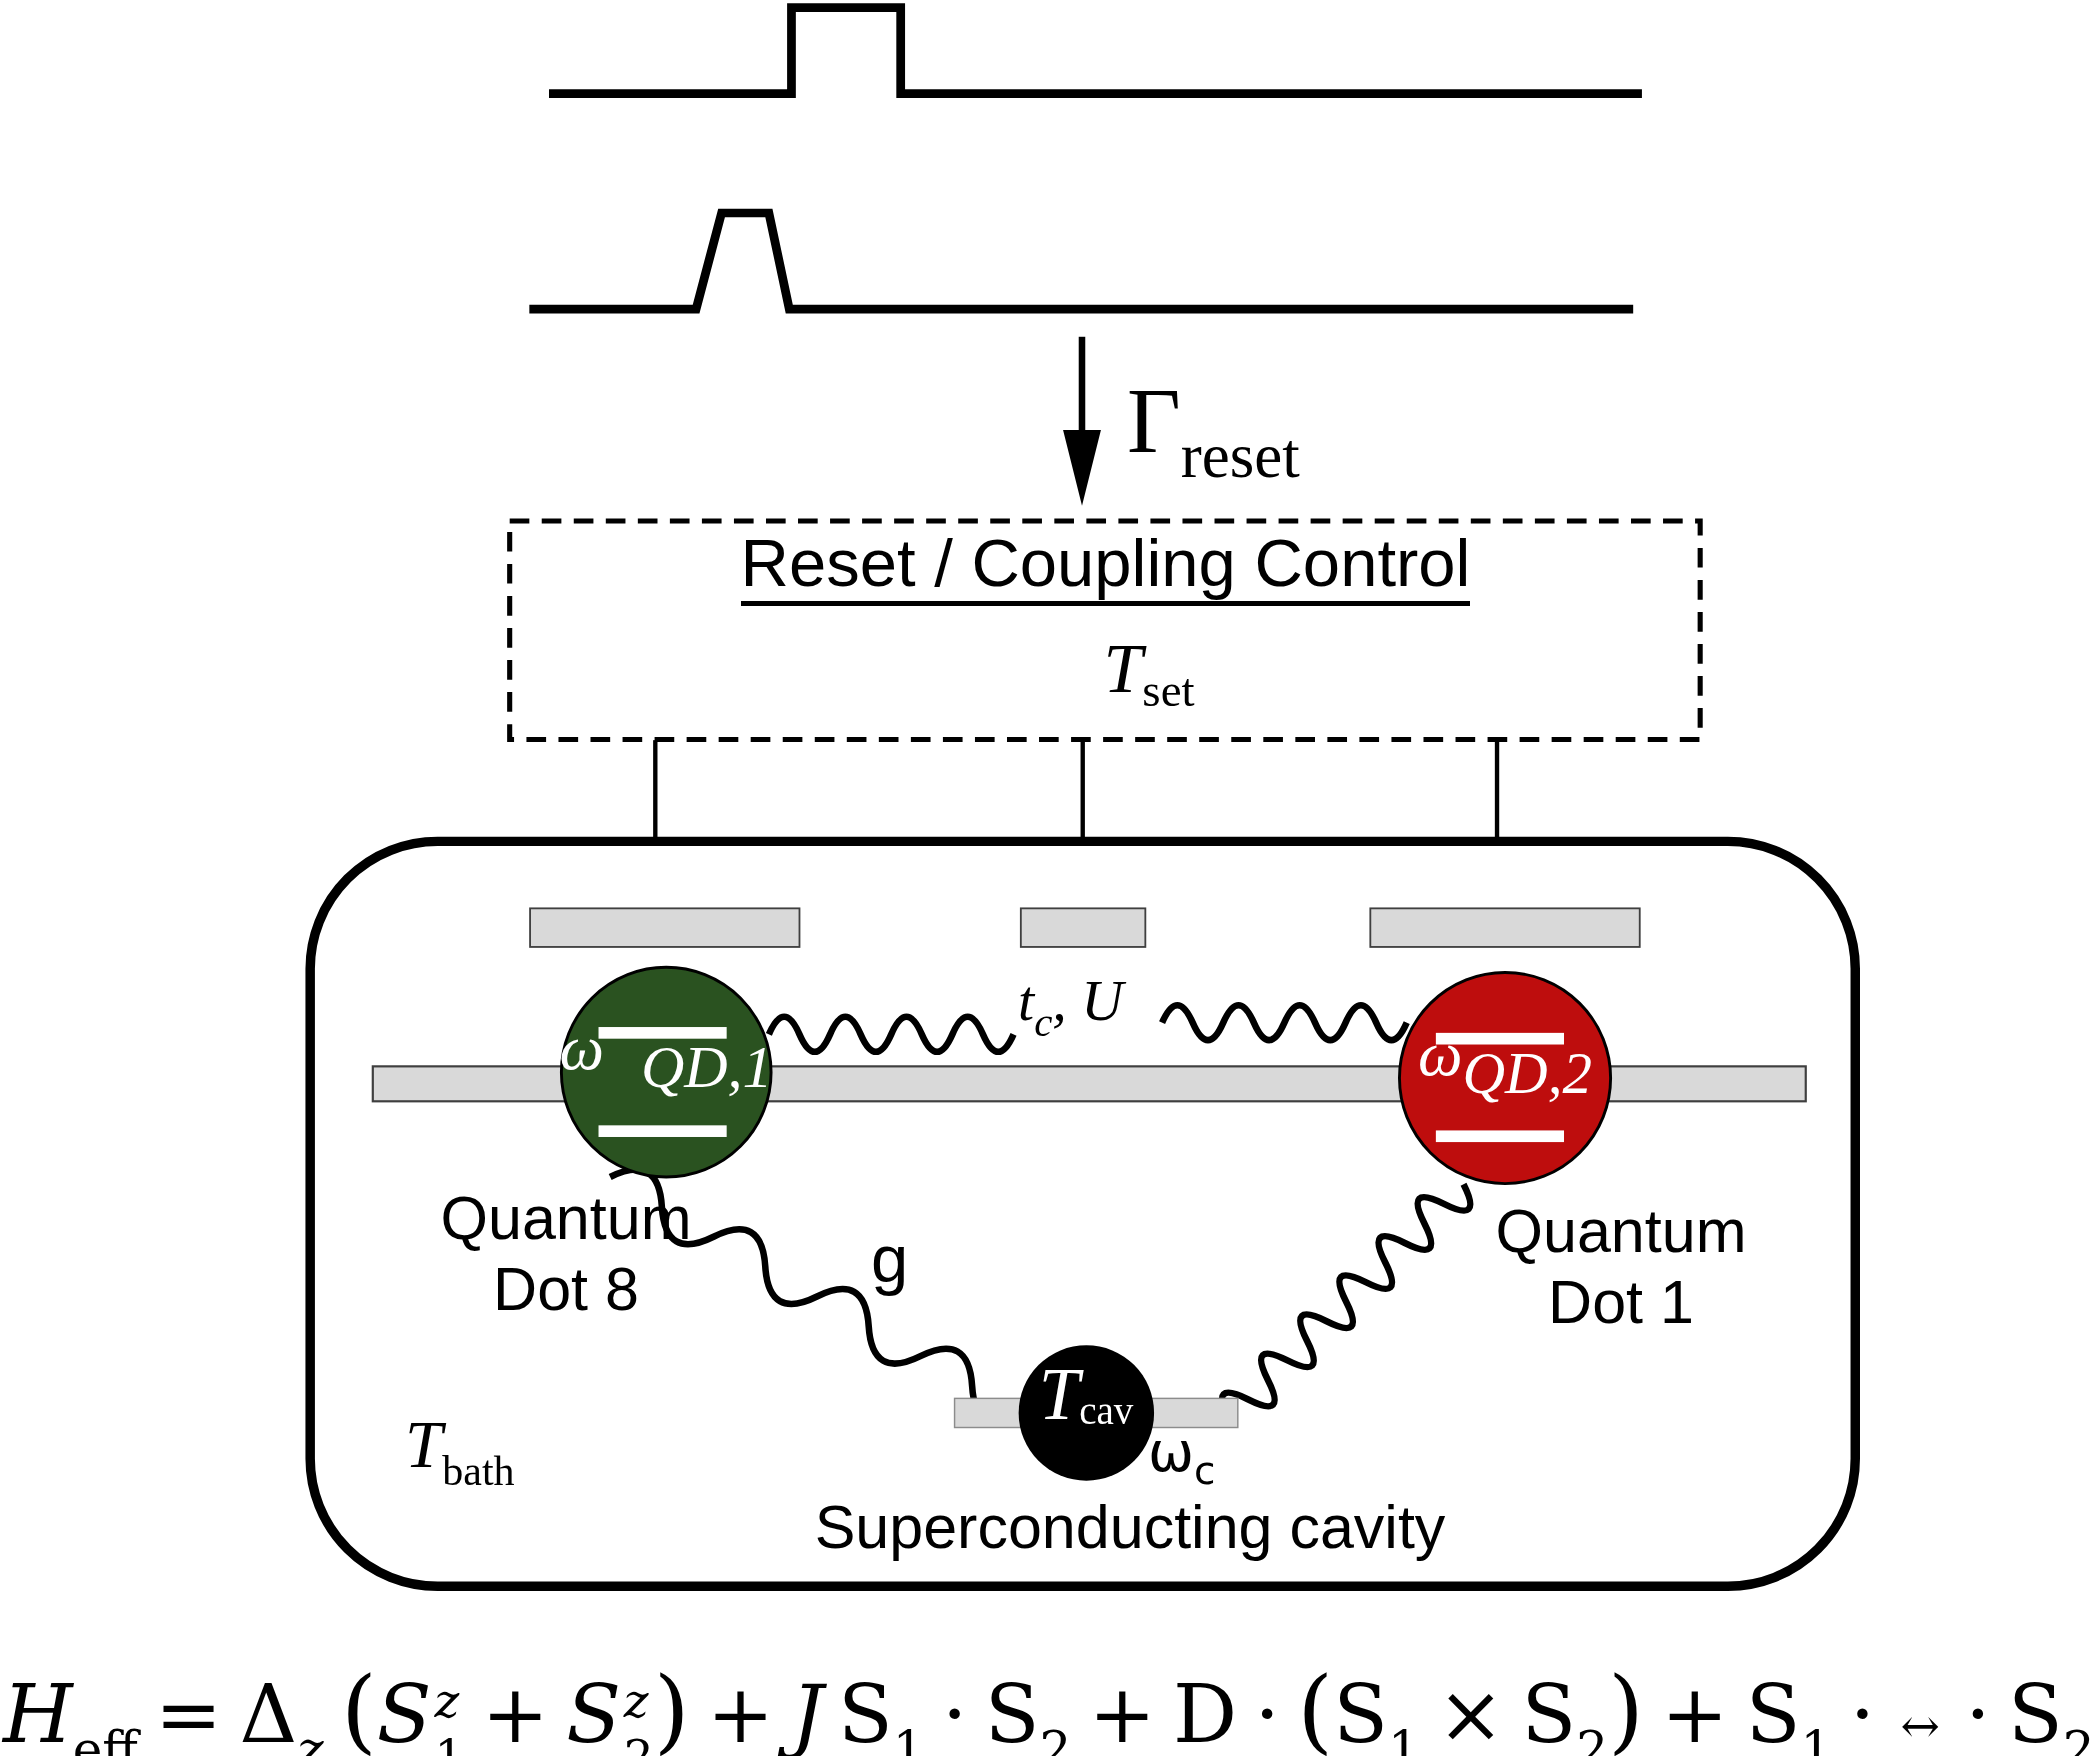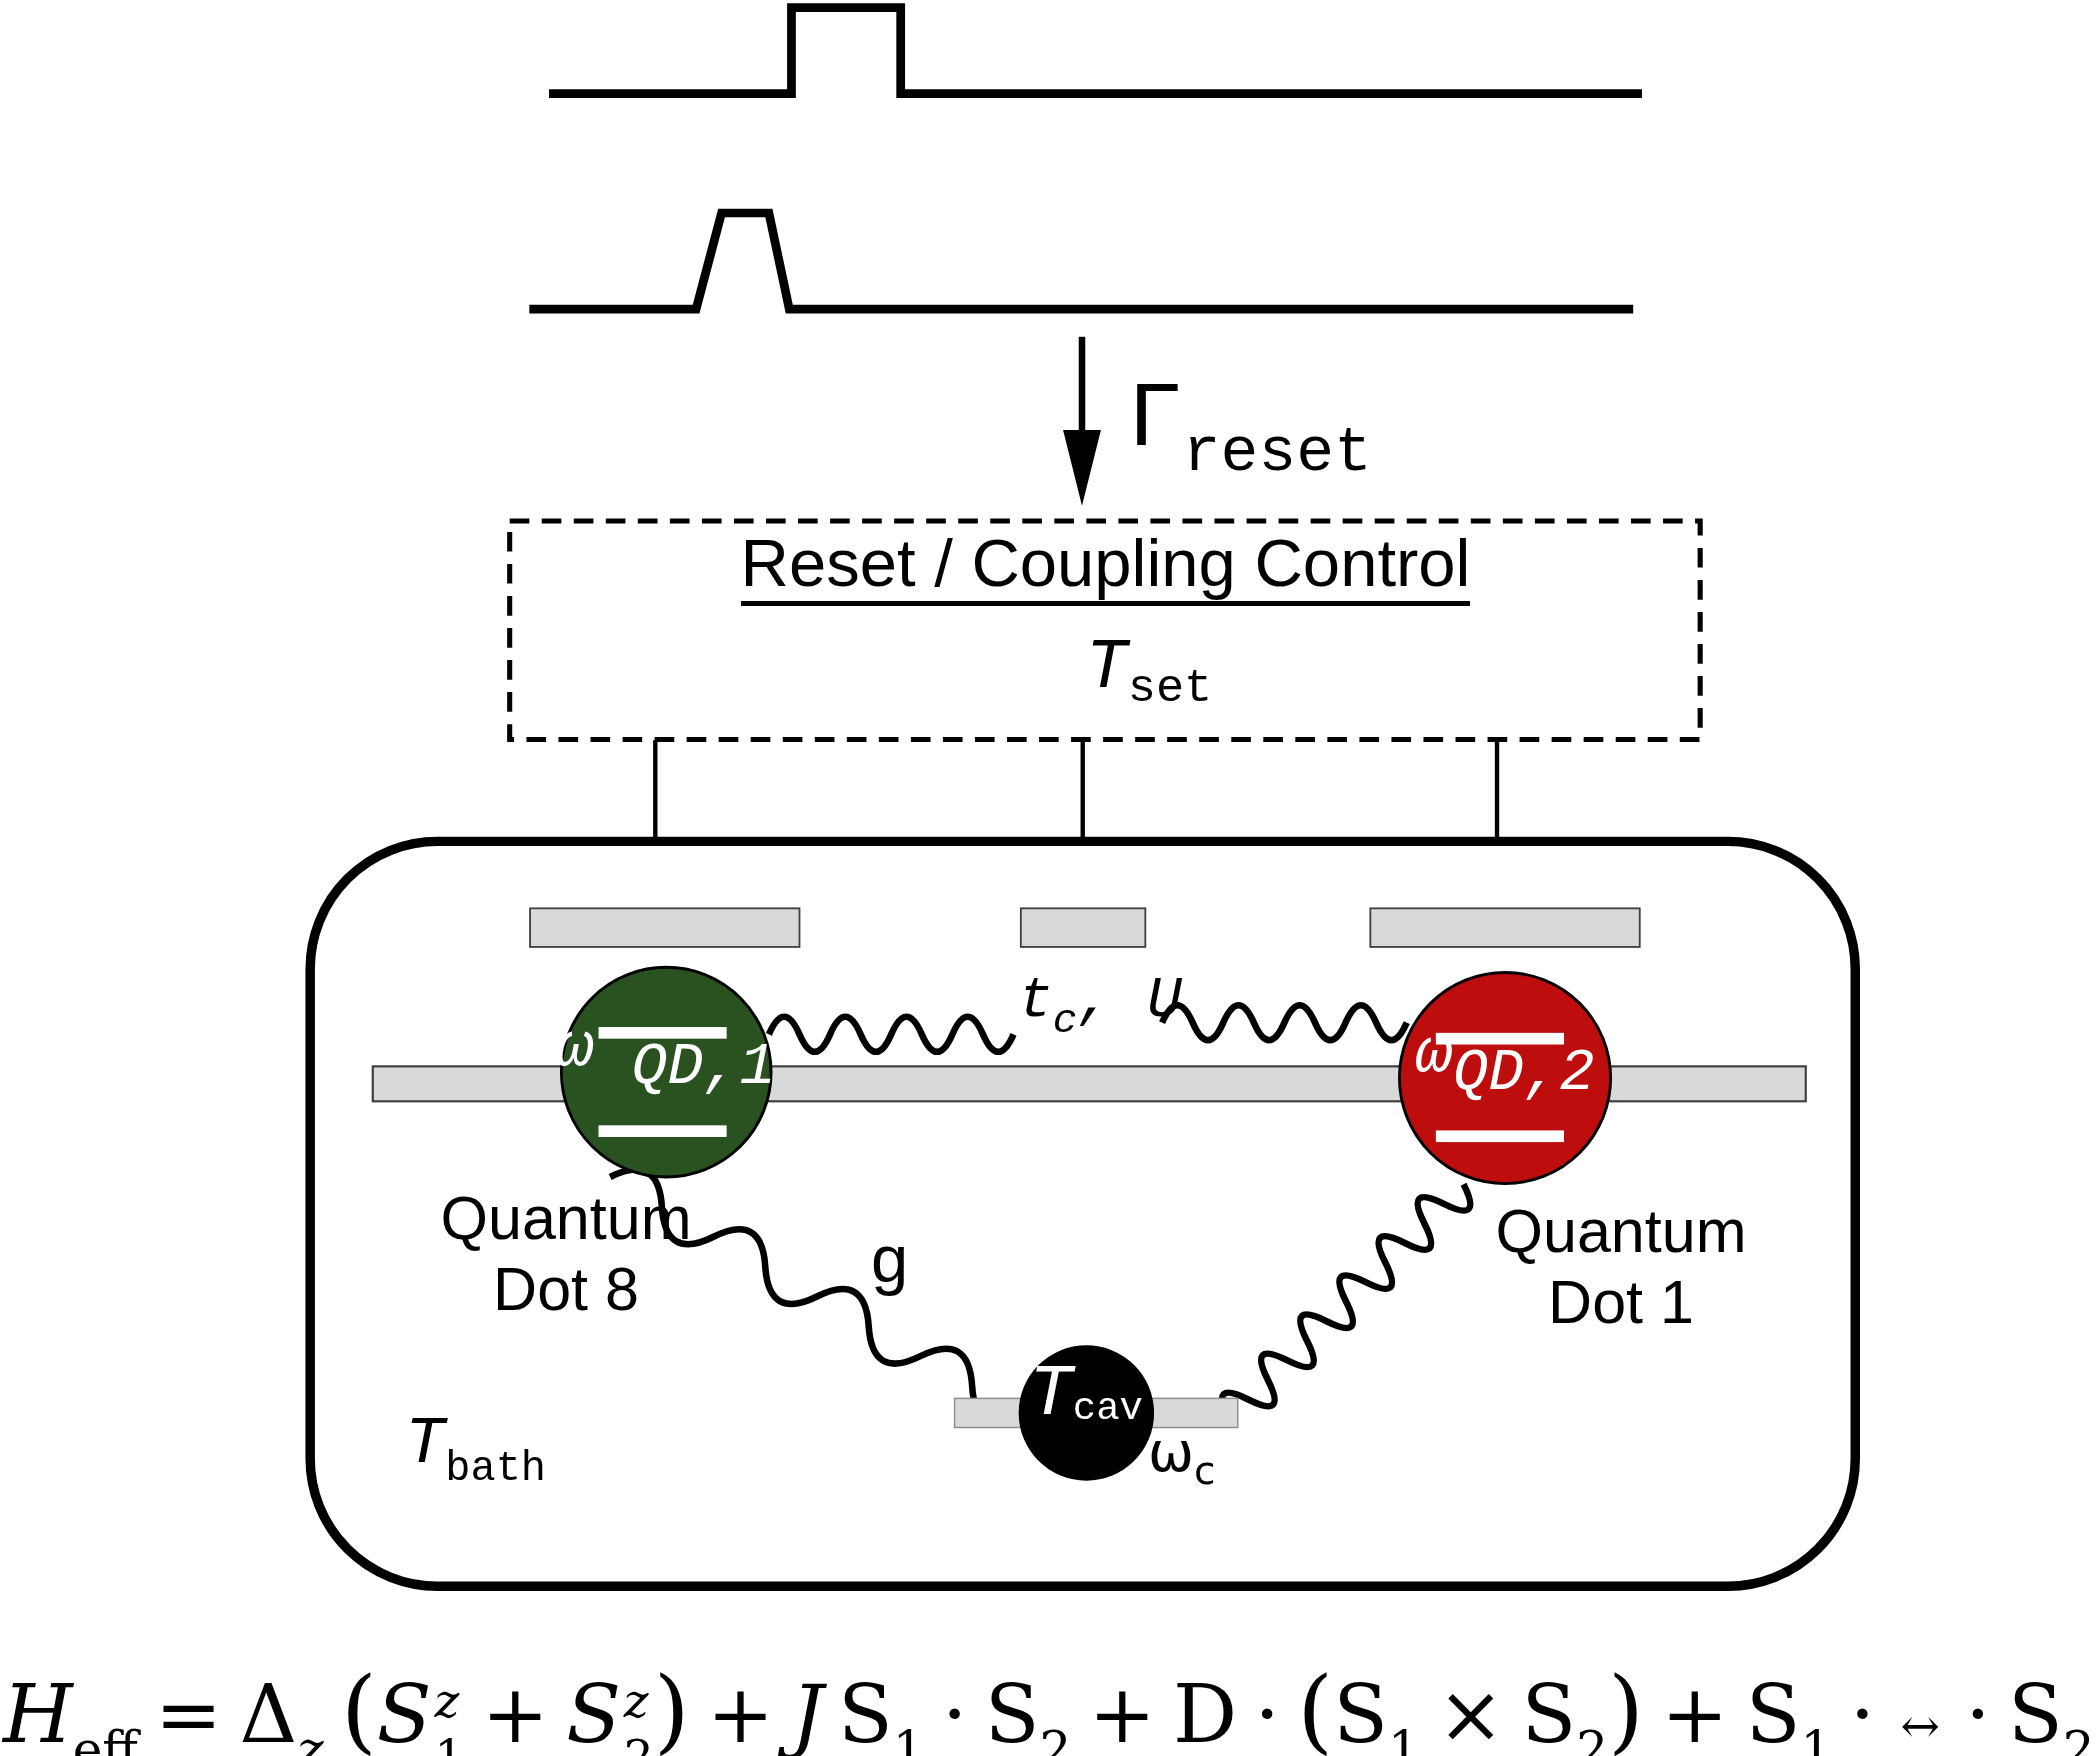--- a/index.html
+++ b/index.html
@@ -1,20 +1,20 @@
 <!DOCTYPE html>
 <html style="font-size:11.7px"><head>
 <meta charset="utf-8">
 <style>
   html,body{margin:0;padding:0;background:#ffffff;}
   #canvas{position:relative;width:2097px;height:1757px;background:#ffffff;overflow:hidden;
           font-family:"Liberation Sans",sans-serif;color:#000;}
   .abs{position:absolute;}
   svg{position:absolute;left:0;top:0;}
-  .serif{font-family:Liberation Mono, monospace;}
+  .serif{font-family:Liberation Serif, serif;}
   .sans{font-family:"Liberation Sans",sans-serif;}
   .dsans{font-family:"DejaVu Sans",sans-serif;}
   .it{font-style:italic;}
   .white{color:#ffffff;}
   .ctr{transform:translateX(-50%);text-align:center;}
   .lh1{line-height:1;}
   
   .sub{position:relative;display:inline-block;}
   
   .uline{display:inline-block;border-bottom:5.8px solid #000;padding-bottom:2.9px;line-height:1.05;}
@@ -115,20 +115,21 @@
     <span class="it" style="font-size:73px;">T</span><span class="sub" style="font-size:39px;top:5px;">cav</span>
   </div>
   <div class="abs dsans lh1" style="left:1148px;top:1425px;">
     <span style="font-size:55px;">ω</span><span class="sub" style="font-size:39px;top:13px;">c</span>
   </div>
 
   <div class="abs serif lh1" style="left:405px;top:1411px;">
     <span class="it" style="font-size:67px;">T</span><span class="sub" style="font-size:42px;top:18px;">bath</span>
   </div>
 
+  <div class="abs sans lh1 ctr" style="left:1130px;top:1497px;font-size:61px;">Superconducting cavity</div>
 
   <div id="equation" class="abs" style="left:2.9px;top:1658px;width:2092px;">
     <span><span class="it">H</span><span class="b1">eff</span></span>
     <span>=</span>
     <span><span>Δ</span><span class="b1 it">z</span></span>
     <span><span class="par">(</span><span class="it">S</span><span class="stk"><div class="it">z</div><div>1</div></span></span>
     <span>+</span>
     <span><span class="it">S</span><span class="stk"><div class="it">z</div><div>2</div></span><span class="par">)</span></span>
     <span>+</span>
     <span><span class="it" style="margin-right:14.6px;">J</span><span>S</span><span class="b1">1</span></span>

